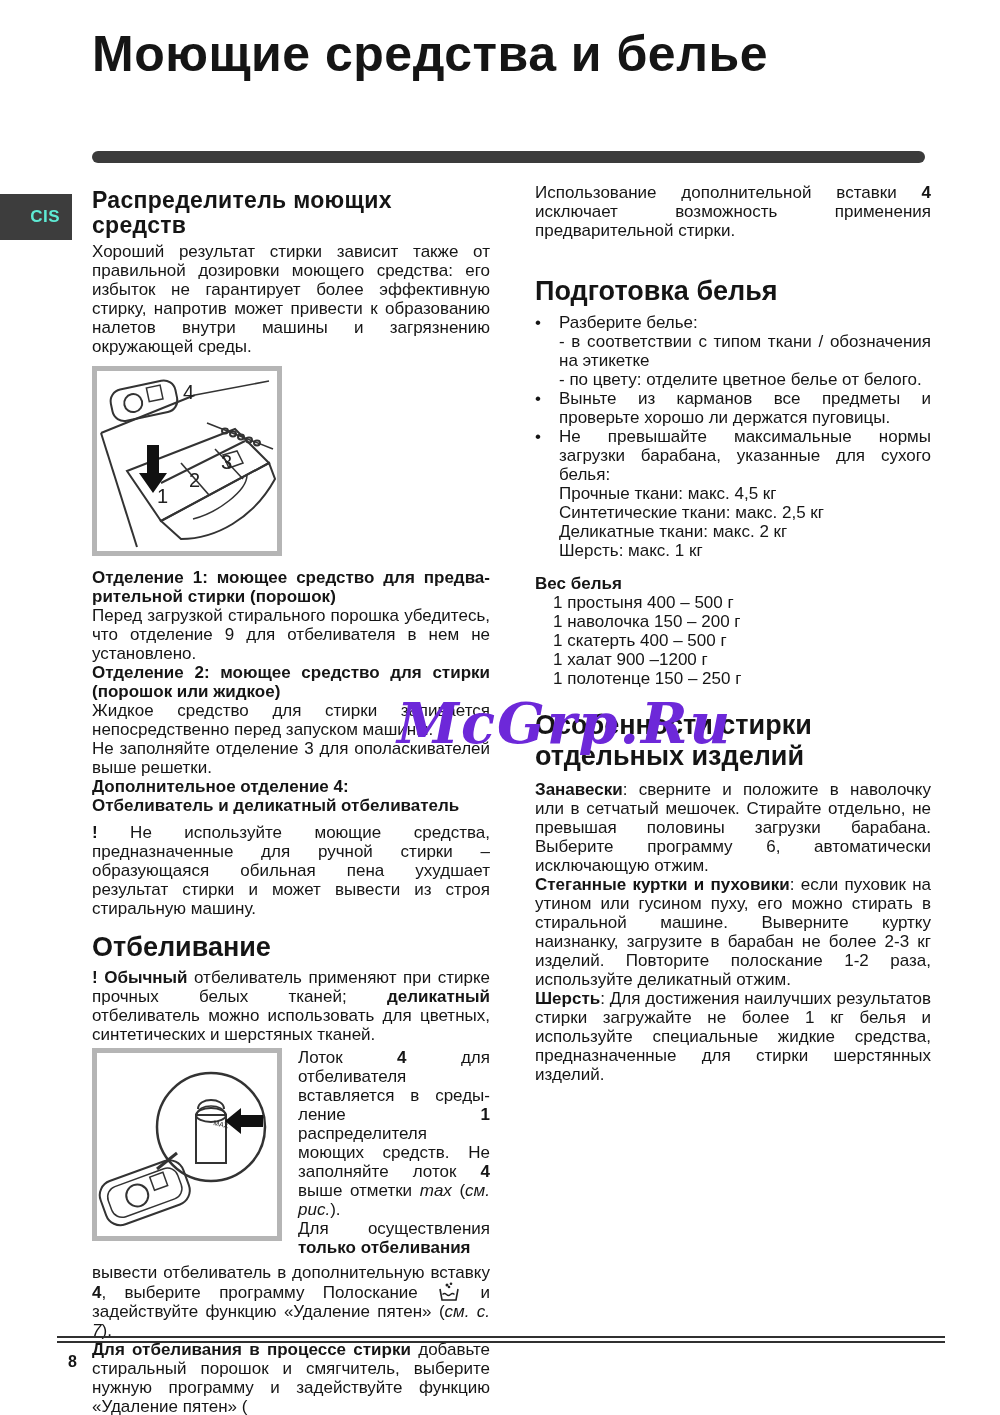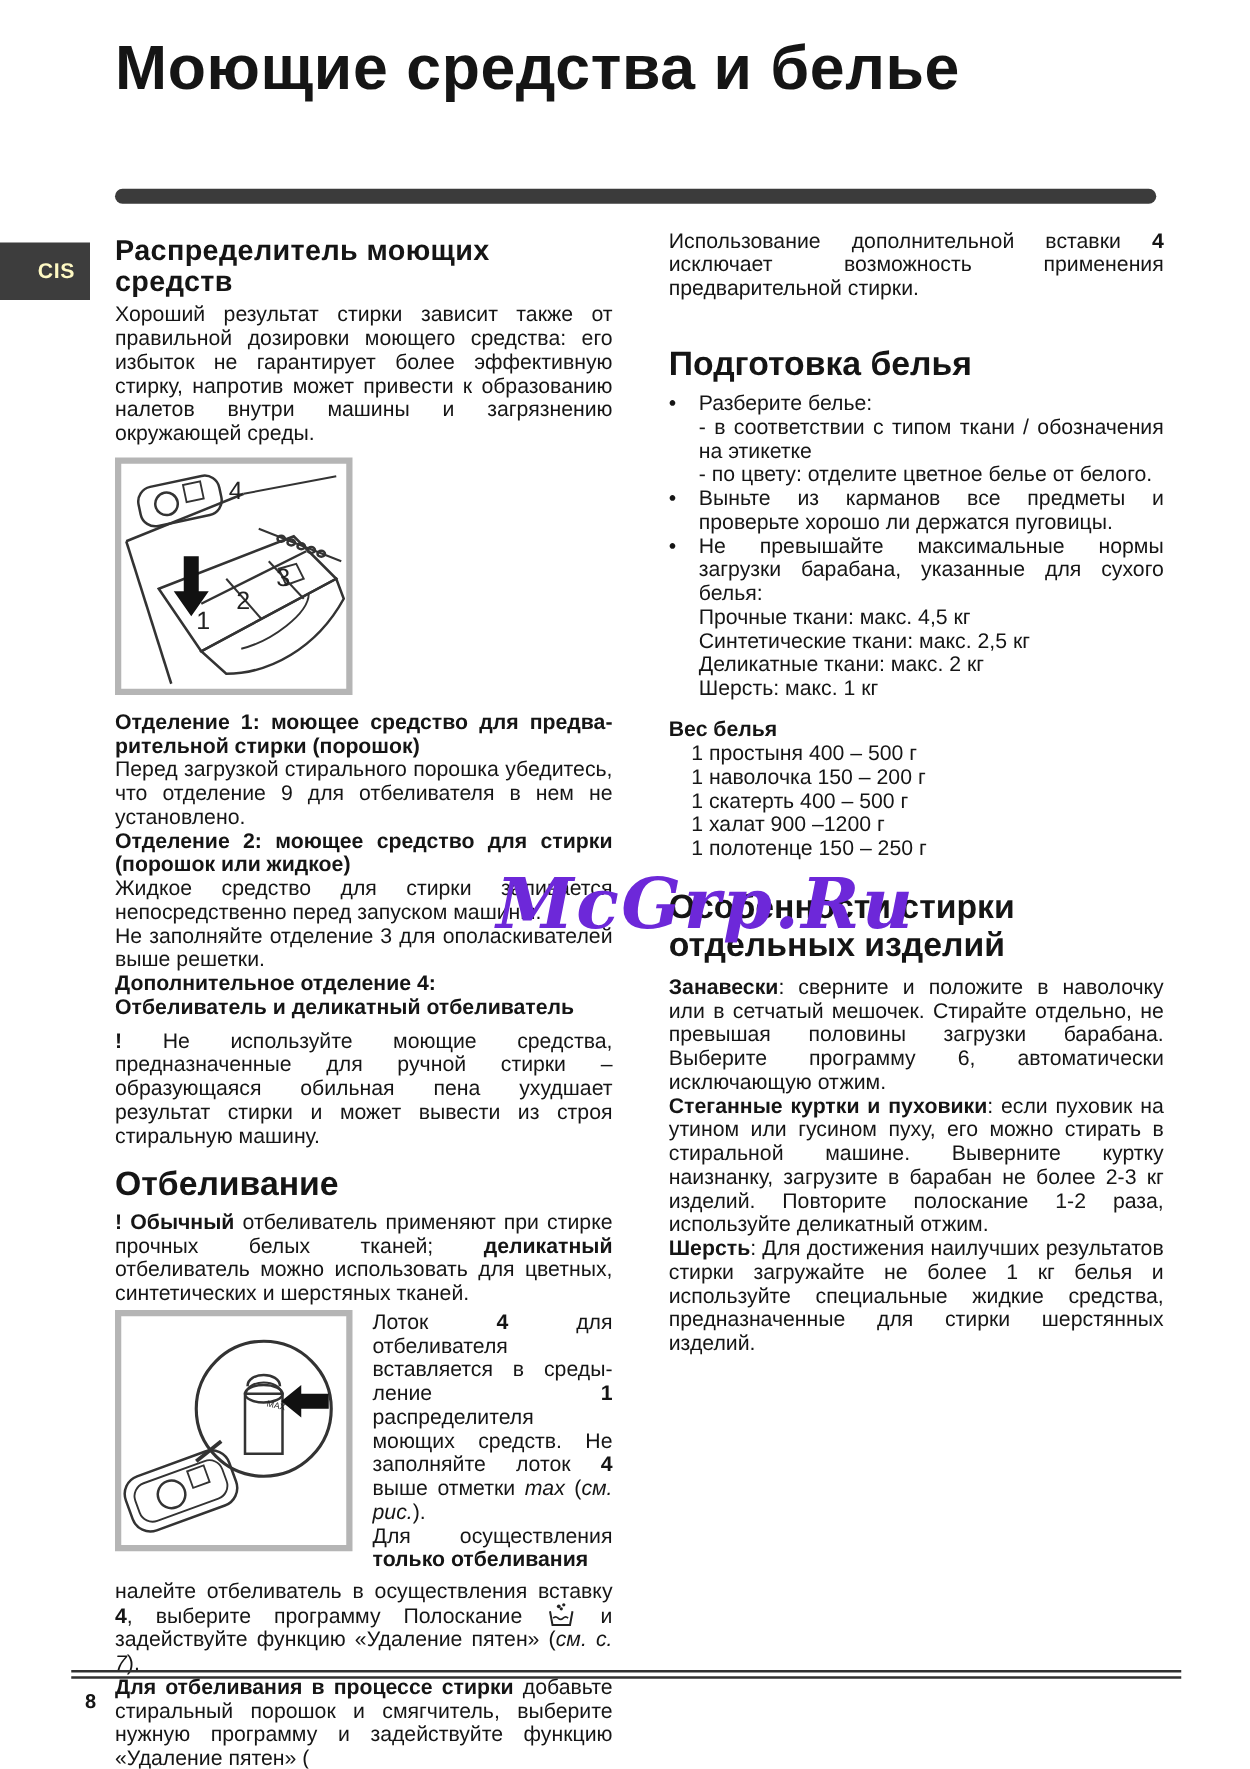--- a/index.html
+++ b/index.html
@@ -3,21 +3,21 @@
 <meta charset="utf-8">
 <style>
   html,body{margin:0;padding:0;background:#ffffff;}
   #page{position:relative;width:992px;height:1415px;background:#fff;overflow:hidden;
         font-family:"Liberation Sans",sans-serif;color:#151515;}
   .doc-title{position:absolute;left:92px;top:26px;font-size:50px;font-weight:bold;
              letter-spacing:0.5px;line-height:56px;white-space:nowrap;}
   .title-rule{position:absolute;left:92px;top:151px;width:833px;height:12px;
               background:#3b3b3b;border-radius:6px;}
   .cis-tab{position:absolute;left:0;top:194px;width:72px;height:46px;background:#3d3d3d;
-           color:#fef9c3;font-weight:bold;font-size:17px;display:flex;align-items:center;
+           color:#5eead4;font-weight:bold;font-size:17px;display:flex;align-items:center;
            justify-content:flex-end;padding-right:12px;box-sizing:border-box;letter-spacing:0.5px;}
   .colL{position:absolute;left:92px;top:186px;width:398px;}
   .colR{position:absolute;left:535px;top:183px;width:396px;}
   .t{font-size:17px;line-height:19px;text-align:justify;hyphens:manual;-webkit-hyphens:manual;}
   p{margin:0;}
   .b{font-weight:bold;}
   .i{font-style:italic;}
   .h-sub{font-size:23px;font-weight:bold;line-height:25px;margin:2px 0 4px 0;letter-spacing:0.3px;}
   .h-big{font-size:27px;font-weight:bold;line-height:31px;}
   .figrow{display:flex;gap:16px;}
@@ -130,21 +130,21 @@
           <text x="116" y="72" font-size="7" fill="#222" transform="rotate(12 116 72)">MAX</text>
           <path d="M166,62 L144,62 L144,55 L128,68 L144,81 L144,74 L166,74 Z" fill="#111"></path>
         </svg>
       </div>
       <div class="figcap t" style="display:flex;flex-direction:column;justify-content:space-between;">
         <p class="t"><span>Лоток </span><span class="b">4</span><span> для отбеливате­ля вставляется в среды­ление </span><span class="b">1</span><span> распределителя моющих средств. Не заполняйте лоток </span><span class="b">4</span><span> выше отметки </span><span class="i">max</span><span> (</span><span class="i">см. рис.</span><span>).</span></p>
         <p class="t"><span>Для осуществления </span><span class="b">только отбеливания</span></p>
       </div>
     </div>
 
-    <p class="t" style="margin-top:6px;"><span>налейте отбеливатель в осуществления вставку </span><span class="b">4</span><span>, выберите программу Полоскание </span><svg class="rinse-icon" width="22" height="20" viewBox="0 0 22 20">
+    <p class="t" style="margin-top:6px;"><span>вывести отбеливатель в дополнительную вставку </span><span class="b">4</span><span>, выберите программу Полоскание </span><svg class="rinse-icon" width="22" height="20" viewBox="0 0 22 20">
           <g fill="none" stroke="#222" stroke-width="1.6">
             <path d="M2,7 L4,18 L18,18 L20,7"></path>
             <path d="M4.5,12.5 Q6.5,10.5 8.5,12.5 T12.5,12.5 T16.5,12.5" stroke-width="1.3"></path>
           </g>
           <circle cx="9" cy="3" r="1.5" fill="#222"></circle>
           <circle cx="13" cy="1.8" r="1.3" fill="#222"></circle>
           <circle cx="11" cy="5" r="1.3" fill="#222"></circle>
         </svg><span> и задействуйте функцию «Удаление пятен» (</span><span class="i">см. с. 7</span><span>).</span></p>
 
     <p class="t"><span class="b">Для отбеливания в процессе стирки</span><span> добавьте сти­ральный порошок и смягчитель, выберите нужную программу и задействуйте функцию «Удаление пятен» (</span></p>

